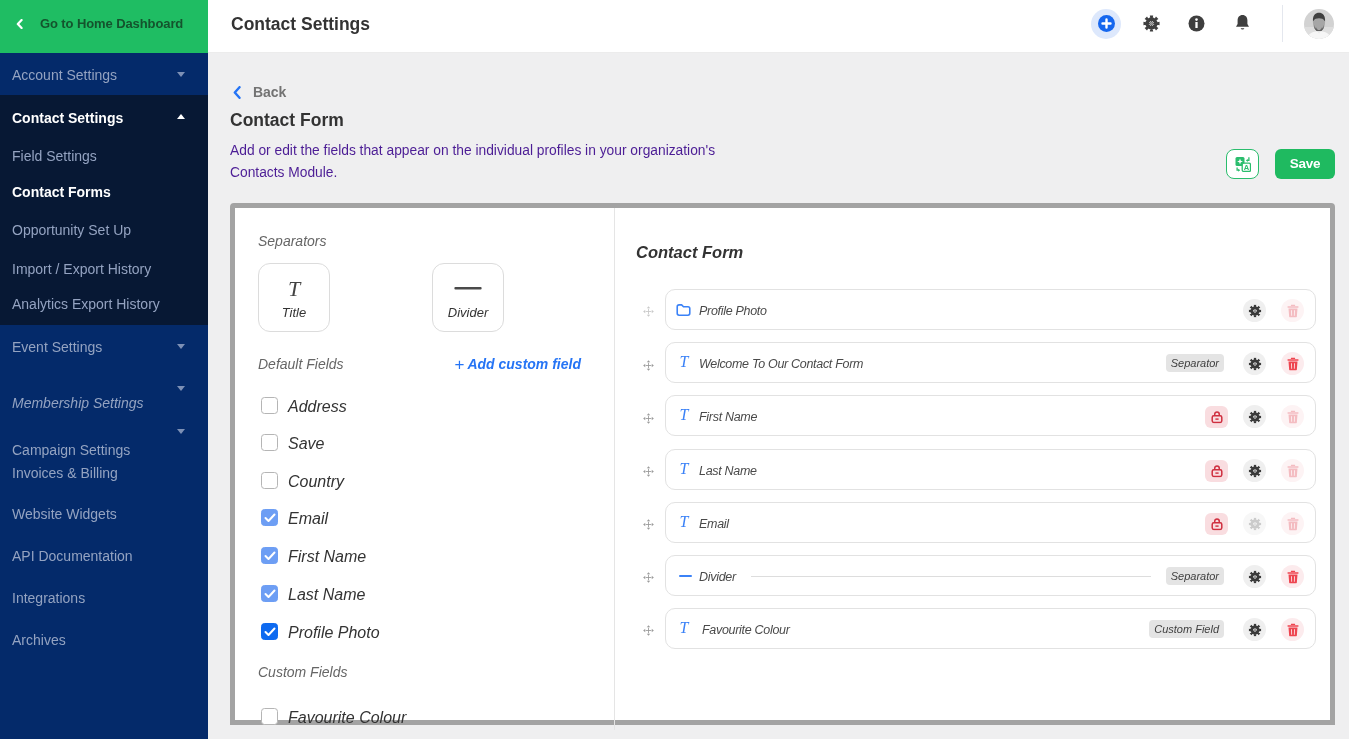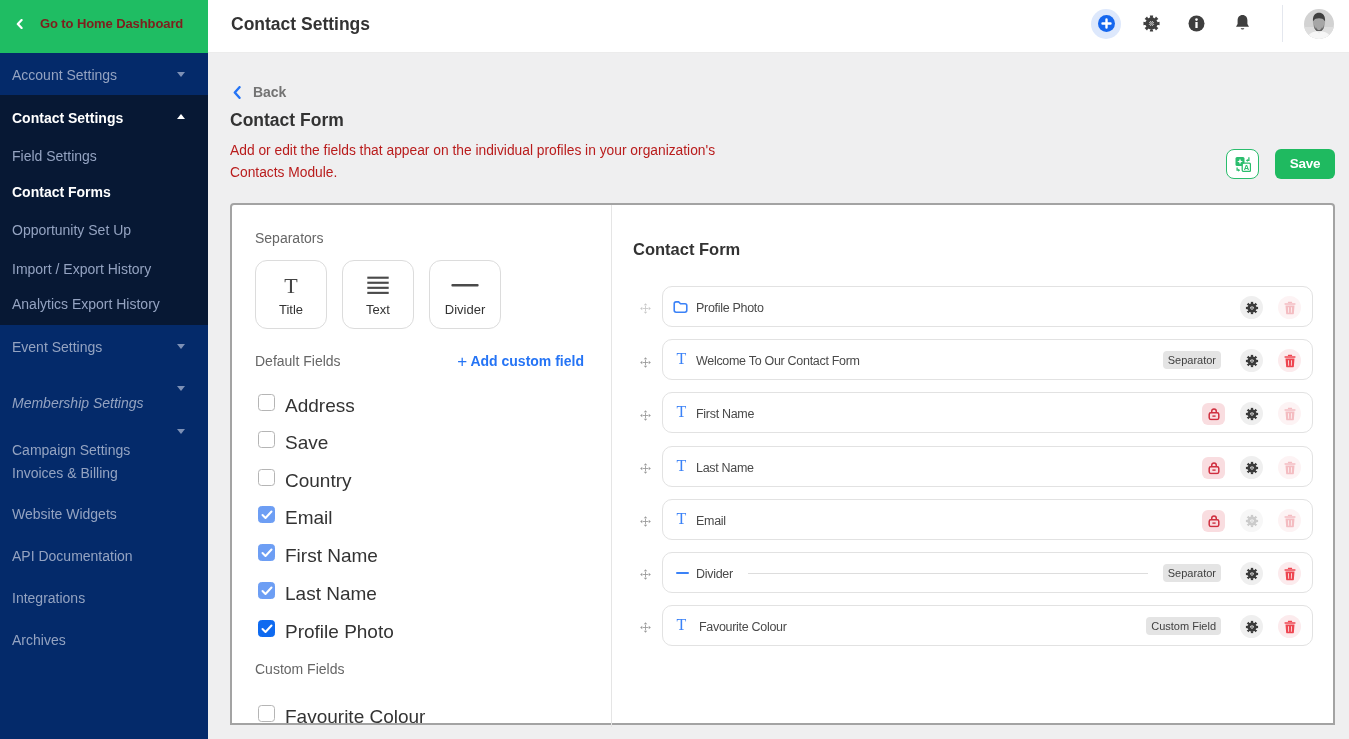--- a/index.html
+++ b/index.html
@@ -1,56 +1,56 @@
 <!DOCTYPE html>
 <html><head>
 <meta charset="utf-8">
 <style>
 * { margin:0; padding:0; box-sizing:border-box; }
 html,body { width:1349px; height:739px; overflow:hidden; }
 body { font-family:"Liberation Sans", sans-serif; background:#efeff0; position:relative; }
 
 
 #sidebar { position:absolute; left:0; top:0; width:208px; height:739px; background:#042a6a; }
-#sb-green { position:absolute; left:0; top:0; width:208px; height:53px; background:#1fbd63; color:#7f1d1d; }
+#sb-green { position:absolute; left:0; top:0; width:208px; height:53px; background:#1fbd63; color:#14532d; }
 #sb-green .chev { position:absolute; }
 #sb-green .txt { position:absolute; left:40px; top:16px; font-size:13px; font-weight:bold; letter-spacing:-0.1px; }
 #sb-dark { position:absolute; left:0; top:95px; width:208px; height:230px; background:#071834; }
 .sb-item { position:absolute; left:12px; font-size:14px; font-weight:500; color:#94a3c1; white-space:nowrap; }
 .sb-item.hd { font-weight:bold; color:#fff; }
 .caret { position:absolute; width:0; height:0; border-left:4.5px solid transparent; border-right:4.5px solid transparent; }
 .caret.down { border-top:5.5px solid #7d90b5; }
 .caret.up { border-bottom:5.5px solid #fff; }
 
 
 #topbar { position:absolute; left:208px; top:0; width:1141px; height:53px; background:#fff; border-bottom:1px solid #ececec; }
 #tb-title { position:absolute; left:23px; top:14px; font-size:17.5px; font-weight:bold; color:#333; }
 
 
 #back { position:absolute; left:233px; top:84px; color:#737373; font-weight:bold; font-size:14px; }
 #h1 { position:absolute; left:230px; top:110px; font-size:17.5px; font-weight:bold; color:#333; }
-#para { position:absolute; left:230px; top:140px; font-size:13.8px; color:#b91c1c; line-height:22px; }
+#para { position:absolute; left:230px; top:140px; font-size:13.8px; color:#4c1d95; line-height:22px; }
 #btn-translate { position:absolute; left:1226px; top:149px; width:33px; height:30px; border:1.5px solid #2abd6d; border-radius:8px; background:#fff; }
 #btn-save { position:absolute; left:1275px; top:149px; width:60px; height:30px; border-radius:6px; background:#1fba60; color:#fff; font-size:13.5px; font-weight:bold; letter-spacing:-0.2px; text-align:center; line-height:30px; }
 
 
-#card { position:absolute; left:230px; top:203px; width:1105px; height:522px; background:#fff; border:2px solid #a3a3a3; border-radius:4px 4px 0 0; }
+#card { position:absolute; left:230px; top:203px; width:1105px; height:522px; background:#fff; border:5px solid #a3a3a3; border-radius:4px 4px 0 0;font-style:italic; }
 #vdiv { position:absolute; left:379px; top:0; width:1px; height:522px; background:#e5e5e5; }
 
 
 .lbl { position:absolute; font-size:14px; color:#666; }
 .sepbox { position:absolute; top:55px; width:72px; height:69px; border:1px solid #dcdcdc; border-radius:12px; background:#fff; text-align:center; }
 .sepbox .ic { position:absolute; top:12px; left:0; width:100%; height:24px; }
 .sepbox .lb { position:absolute; bottom:11px; width:100%; font-size:13px; color:#333; font-weight:500; }
 #addcustom { position:absolute; right:749px; top:147px; color:#2574f5; font-weight:bold; font-size:14px; }
 .cb { position:absolute; left:26px; width:17px; height:17px; border:1.5px solid #b5b5b5; border-radius:3.5px; background:#fff; }
 .cb.lt { background:#6d9ef4; border-color:#6d9ef4; }
 .cb.st { background:#0e6af0; border-color:#0e6af0; }
 .cb svg { position:absolute; left:1.5px; top:2.5px; }
-.cbl { position:absolute; left:53px; font-size:19px; color:#333; }
+.cbl { position:absolute; left:53px; font-size:16px; color:#333; }
 
 
 #rc-title { position:absolute; left:401px; top:35px; font-size:16.5px; font-weight:bold; color:#333; }
 .row { position:absolute; left:430px; width:651px; height:41px; background:#fff; border:1px solid #e2e2e2; border-radius:10px; }
 .handle { position:absolute; left:407.5px; width:11px; height:11px; }
 .row .ric { position:absolute; left:13px; top:12px; width:16px; height:16px; }
 .row .rtx { position:absolute; left:33px; top:14px; font-size:12.5px; color:#4a4a4a; letter-spacing:-0.3px; }
 .badge { position:absolute; right:91px; top:11px; height:18px; line-height:18px; border-radius:4px; background:#e4e4e4; color:#3f3f3f; font-size:11px; padding:0 5px; }
 .lockb { position:absolute; right:87px; top:9.5px; width:23px; height:22px; border-radius:6px; background:#f9dde0; }
 .gearc { position:absolute; right:49px; top:9px; width:23px; height:23px; border-radius:50%; background:#efefef; }
@@ -182,31 +182,20 @@
 <div id="btn-save">Save</div>
 
 <div id="card">
   <div id="vdiv"></div>
   <div class="lbl" style="left:23px; top:25px;">Separators</div>
 
   <div class="sepbox" style="left:23px;">
     <div class="ic" style="font-family:'Liberation Serif',serif; font-size:22px; color:#444;">T</div>
     <div class="lb">Title</div>
   </div>
-  <div class="sepbox" style="left:110px;">
-    <svg class="ic" viewBox="0 0 72 24">
-        <g fill="#4a4a4a">
-          <rect x="25" y="3.4" width="22" height="2.2"></rect>
-          <rect x="25" y="8.6" width="22" height="2.2"></rect>
-          <rect x="25" y="13.8" width="22" height="2.2"></rect>
-          <rect x="25" y="19" width="22" height="2.2"></rect>
-        </g>
-      </svg>
-    <div class="lb">Text</div>
-  </div>
   <div class="sepbox" style="left:197px;">
     <svg class="ic" viewBox="0 0 72 24">
         <rect x="22" y="11" width="28" height="2.5" rx="1" fill="#4a4a4a"></rect>
       </svg>
     <div class="lb">Divider</div>
   </div>
 
   <div class="lbl" style="left:23px; top:148px;">Default Fields</div>
   <div id="addcustom"><span style="font-size:17px; font-weight:normal; vertical-align:-1.5px;">+</span> Add custom field</div>
 

